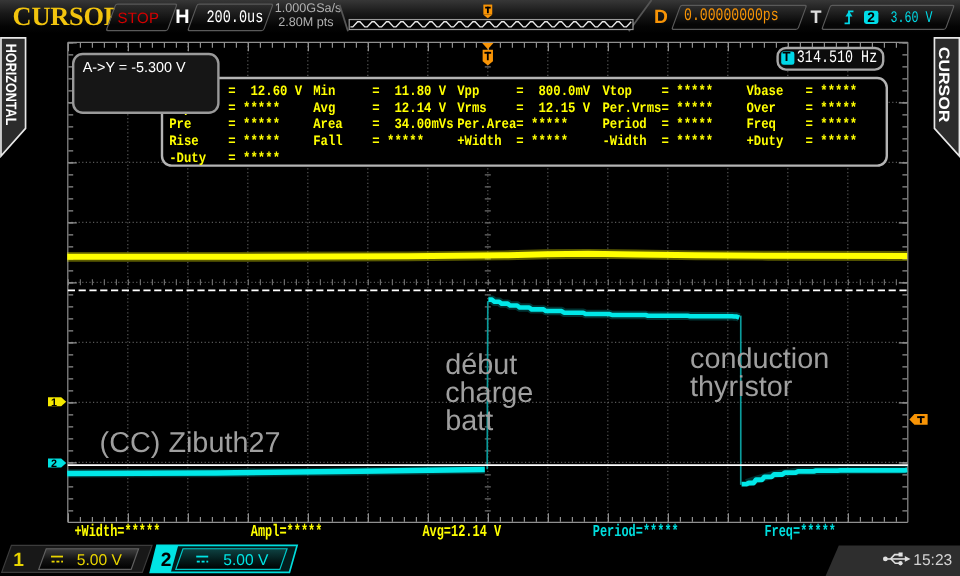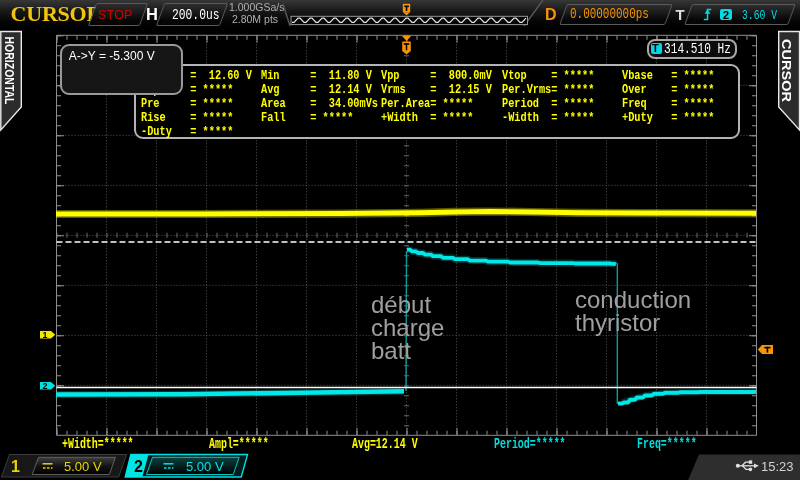--- a/index.html
+++ b/index.html
@@ -150,20 +150,21 @@
 <polygon points="754,463.4 758.8,465.8 754,468.2"></polygon>
 <rect x="748.8" y="460.4" width="3.4" height="3.4"></rect>
 <circle cx="750.4" cy="469.4" r="1.8"></circle>
 </g>
 <text x="761" y="470.5" font-size="13" fill="#d2d2d2" font-family="Liberation Sans">15:23</text>
 </g>
 </svg>
 
 <div class="ann" style="left:575px;top:288px">conduction<br>thyristor</div>
 <div class="ann" style="left:371px;top:293px">début<br>charge<br>batt</div>
+<div class="ann" style="left:83px;top:358px">(CC) Zibuth27</div>
 
 <div class="bm" style="left:62px;top:435.5px">+Width=*****</div>
 <div class="bm" style="left:208.5px;top:435.5px">Ampl=*****</div>
 <div class="bm" style="left:352px;top:435.5px">Avg=12.14 V</div>
 <div class="bm" style="left:494px;top:435.5px;color:#00dede">Period=*****</div>
 <div class="bm" style="left:637px;top:435.5px;color:#00dede">Freq=*****</div>
 
 <div class="abs" id="mpanel" style="left:134px;top:64px;width:602px;height:71px;background:#000;border:2px solid #b4b4b4;border-radius:9px"></div>
 <div class="mc" style="left:141px;top:69px">Max     =  12.60 V</div>
 <div class="mc" style="left:261px;top:69px">Min     =  11.80 V</div>

